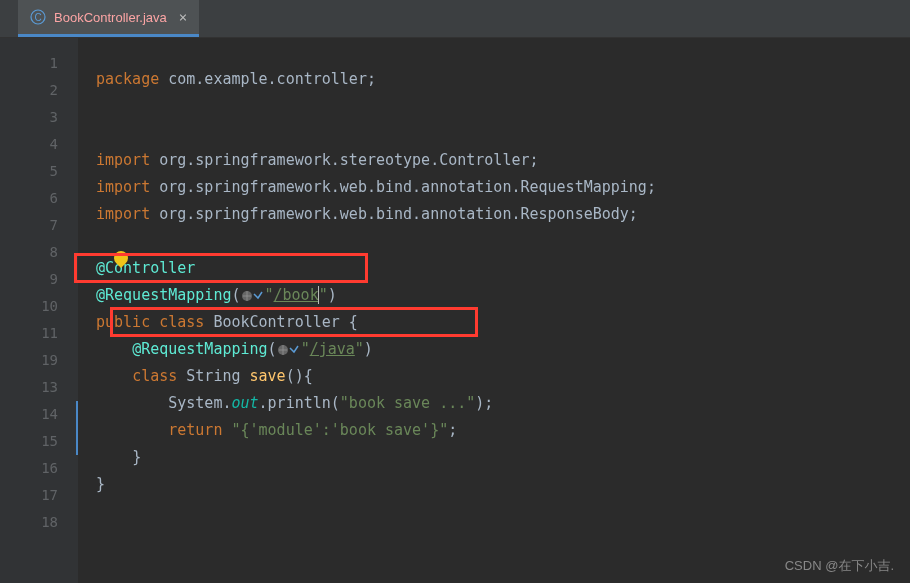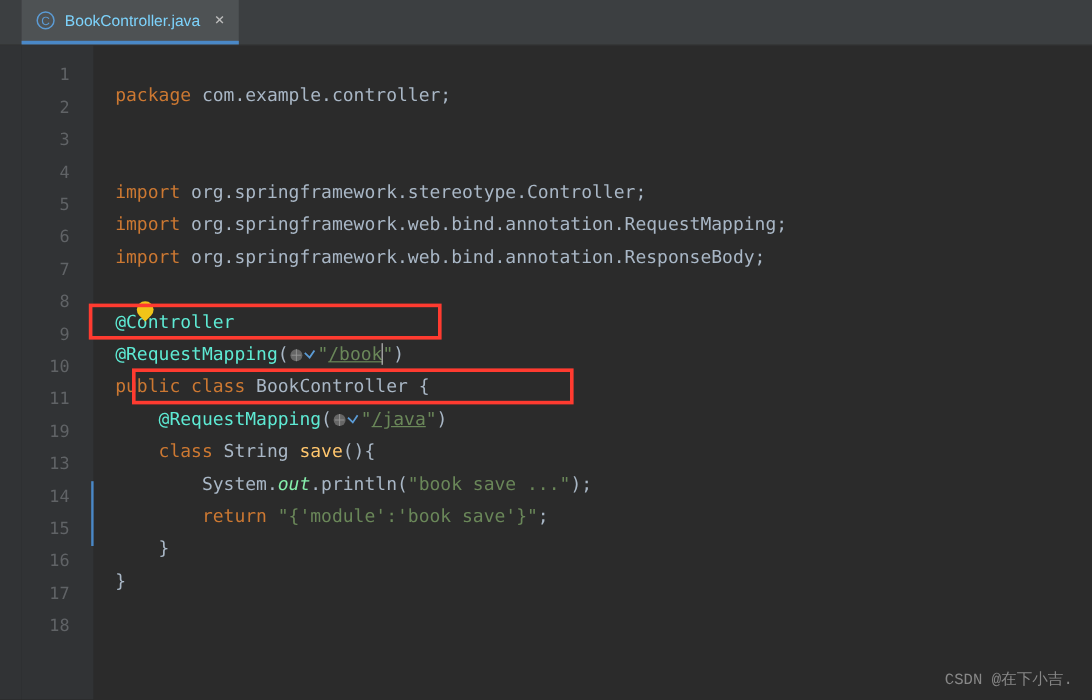--- a/index.html
+++ b/index.html
@@ -35,21 +35,21 @@
       gap: 8px;
     }
     .tab-icon {
       width: 16px;
       height: 16px;
       display: inline-flex;
       align-items: center;
       justify-content: center;
     }
     .tab-label {
-      color: #7dd3fc;
+      color: #fca5a5;
       font-size: 13px;
       font-family: sans-serif;
     }
     .tab-close {
       color: #bbbbbb;
       font-size: 14px;
       cursor: pointer;
       padding-left: 4px;
     }
     .editor-body {
@@ -86,21 +86,21 @@
     .code-line {
       height: 27px;
       line-height: 27px;
       white-space: pre;
       position: relative;
     }
     .kw { color: #cc7832; }
     .ann { color: #5eead4; }
     .str { color: #6a8759; }
     .mth { color: #ffc66d; }
-    .field { color: #86efac; font-style: italic; }
+    .field { color: #14b8a6; font-style: italic; }
     .url-badge {
       display: inline-flex;
       align-items: center;
       vertical-align: middle;
       margin-right: 2px;
     }
     .underline { text-decoration: underline; }
     .highlight-box {
       position: absolute;
       border: 3px solid #ff3b30;
@@ -117,21 +117,21 @@
     .cursor-caret {
       border-right: 1px solid #bbbbbb;
       margin-left: -1px;
     }
     .watermark {
       position: absolute;
       bottom: 8px;
       right: 16px;
       color: #888;
       font-size: 13px;
-      font-family: Liberation Mono, monospace;
+      font-family: Liberation Sans, sans-serif;
       margin-left: 30px;
     }
     .modified-stripe {
       position: absolute;
       left: 76px;
       width: 3px;
       background: #4a88c7;
     }
   </style>
 </head>

